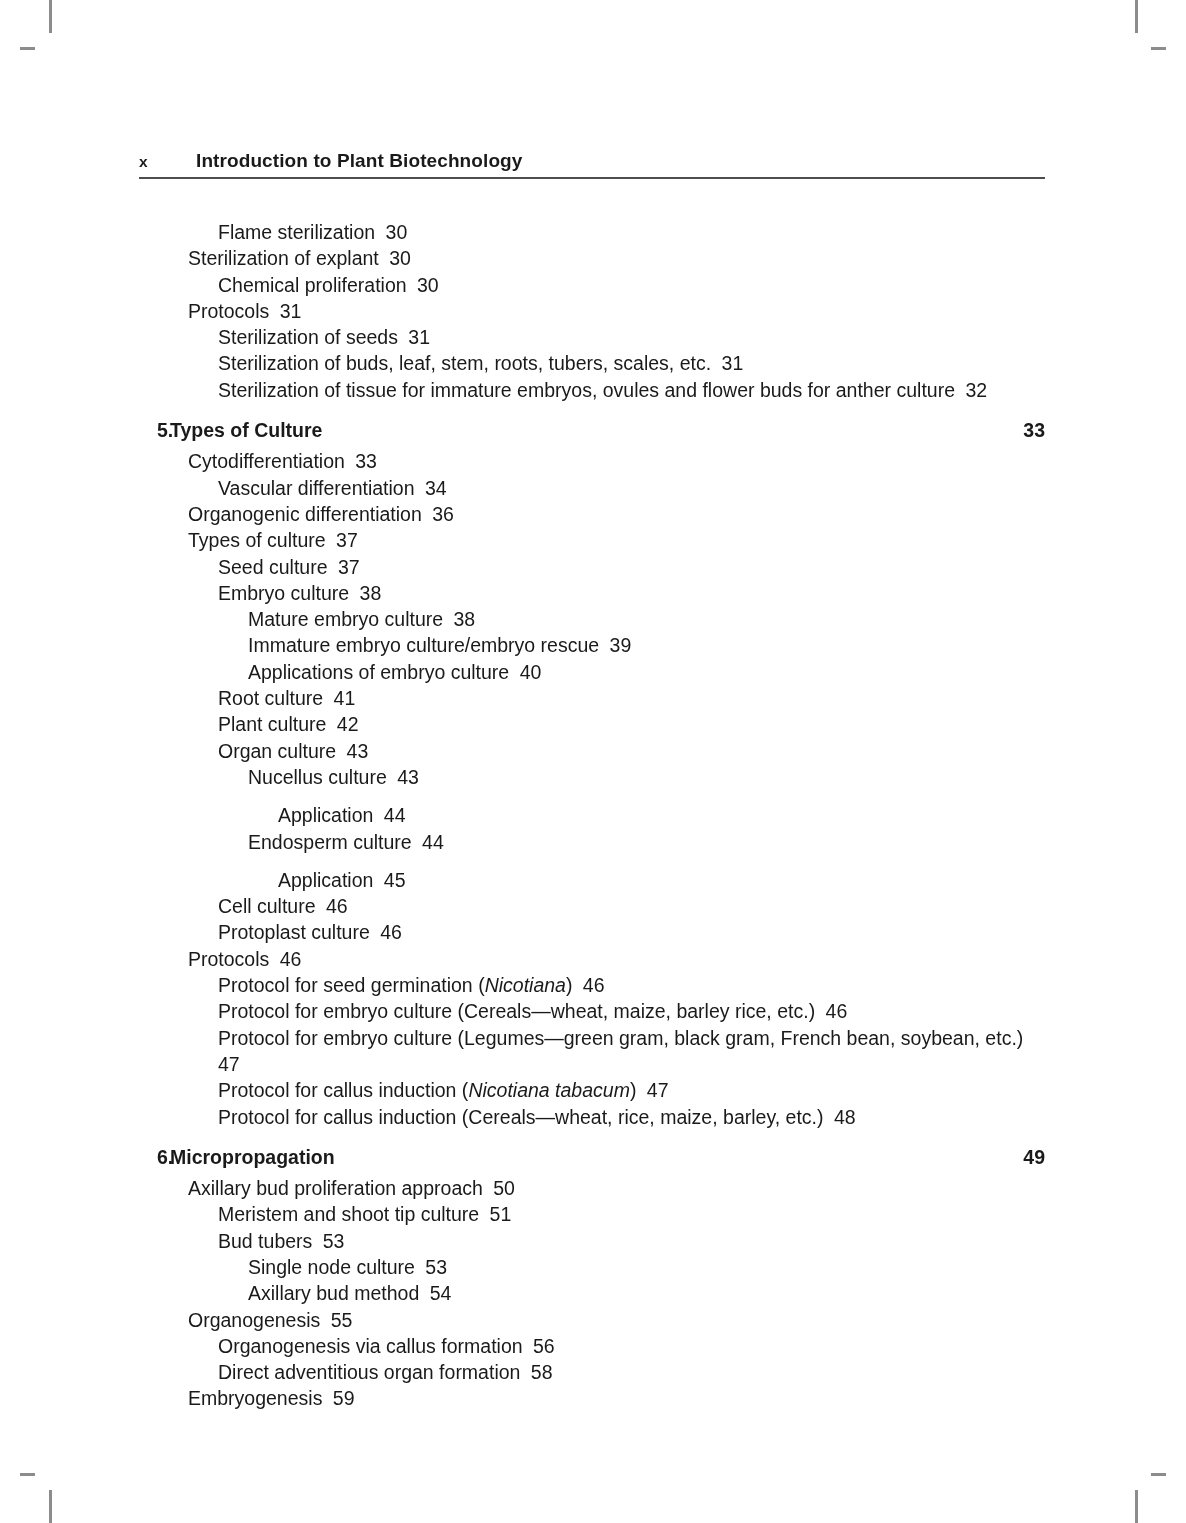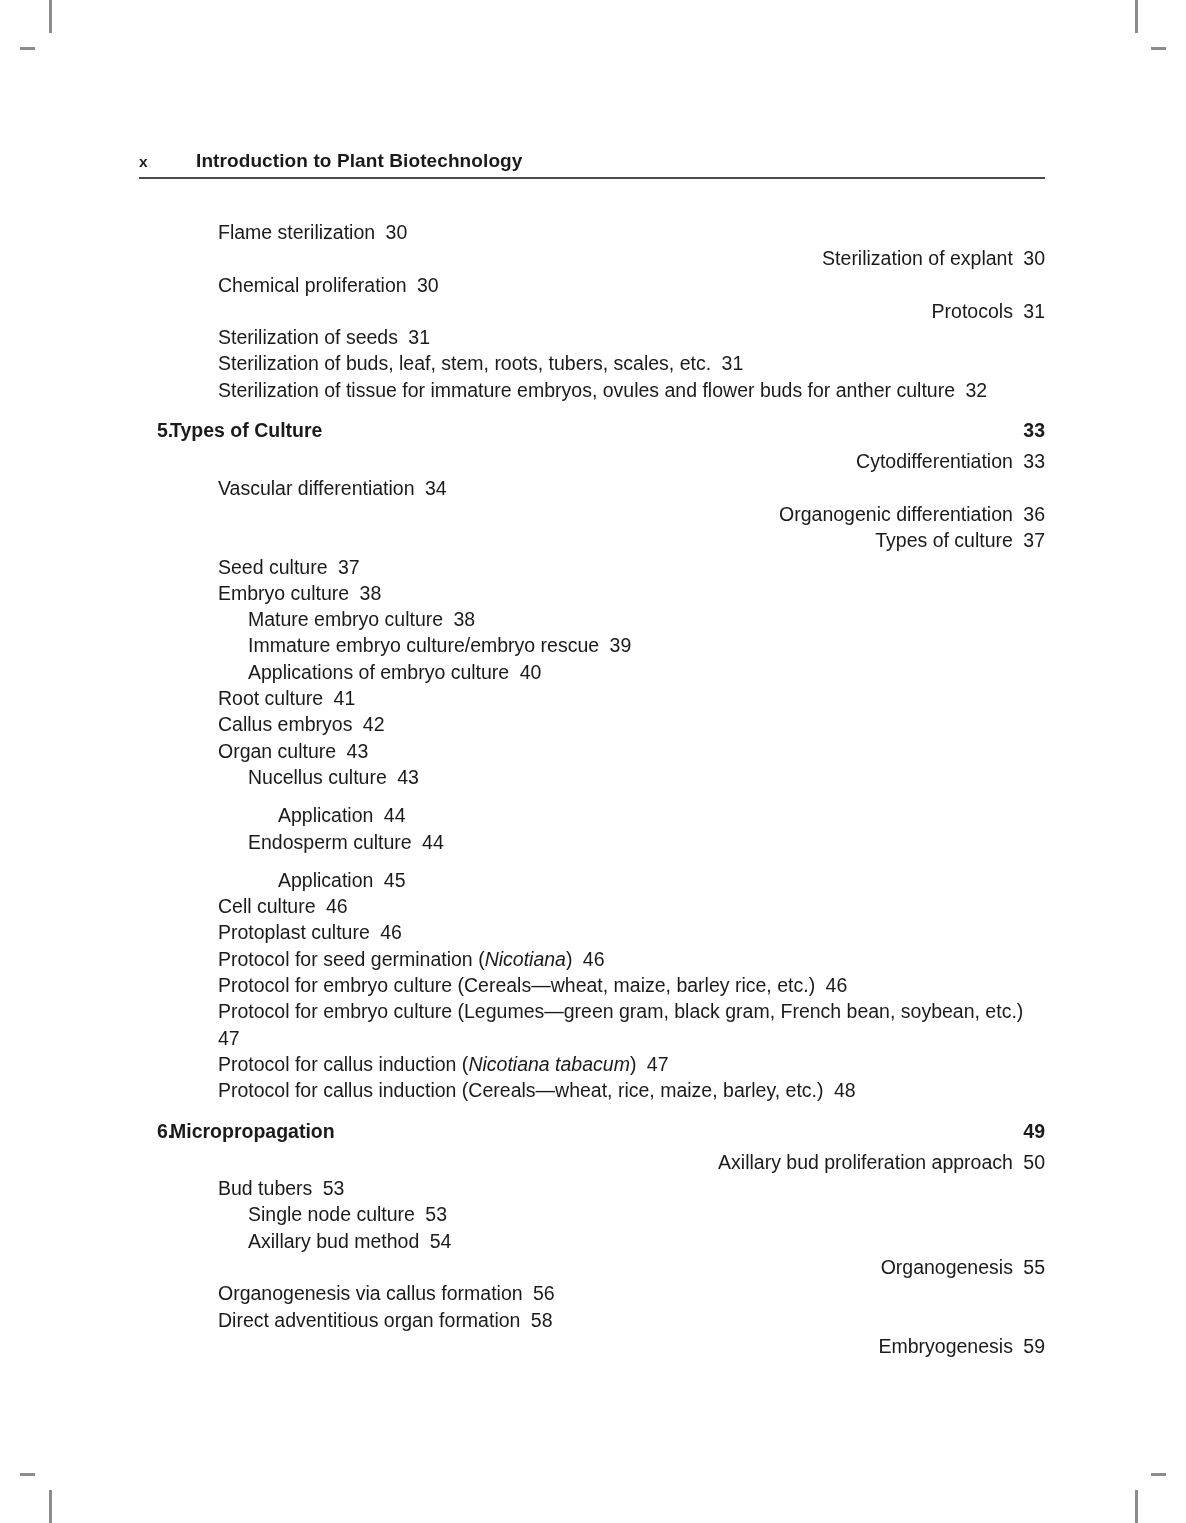--- a/index.html
+++ b/index.html
@@ -72,21 +72,21 @@
 
   
   .toc {
     font-size: 19.5px;
     line-height: 26.3px;
   }
   .entry {
     display: block;
     white-space: normal;
   }
-  .lvl1 { padding-left: 49px; text-align: right; }
+  .lvl1 { padding-left: 49px; }
   .lvl2 { padding-left: 79px; }
   .lvl3 { padding-left: 109px; }
   .lvl4 { padding-left: 139px; margin-top: 12px; }
 
   .pg {
     padding-left: 5px;
   }
   .sci { font-style: italic; }
 
   
@@ -154,39 +154,41 @@
         <div class="entry lvl1"><span>Cytodifferentiation</span><span class="pg"> 33</span></div>
         <div class="entry lvl2"><span>Vascular differentiation</span><span class="pg"> 34</span></div>
         <div class="entry lvl1"><span>Organogenic differentiation</span><span class="pg"> 36</span></div>
         <div class="entry lvl1"><span>Types of culture</span><span class="pg"> 37</span></div>
         <div class="entry lvl2"><span>Seed culture</span><span class="pg"> 37</span></div>
         <div class="entry lvl2"><span>Embryo culture</span><span class="pg"> 38</span></div>
         <div class="entry lvl3"><span>Mature embryo culture</span><span class="pg"> 38</span></div>
         <div class="entry lvl3"><span>Immature embryo culture/embryo rescue</span><span class="pg"> 39</span></div>
         <div class="entry lvl3"><span>Applications of embryo culture</span><span class="pg"> 40</span></div>
         <div class="entry lvl2"><span>Root culture</span><span class="pg"> 41</span></div>
-        <div class="entry lvl2"><span>Callus embryos</span><span class="pg"> 42</span></div>
+        <div class="entry lvl2"><span>Plant culture</span><span class="pg"> 42</span></div>
         <div class="entry lvl2"><span>Organ culture</span><span class="pg"> 43</span></div>
         <div class="entry lvl3"><span>Nucellus culture</span><span class="pg"> 43</span></div>
         <div class="entry lvl4"><span>Application</span><span class="pg"> 44</span></div>
         <div class="entry lvl3"><span>Endosperm culture</span><span class="pg"> 44</span></div>
         <div class="entry lvl4"><span>Application</span><span class="pg"> 45</span></div>
         <div class="entry lvl2"><span>Cell culture</span><span class="pg"> 46</span></div>
         <div class="entry lvl2"><span>Protoplast culture</span><span class="pg"> 46</span></div>
+        <div class="entry lvl1"><span>Protocols</span><span class="pg"> 46</span></div>
         <div class="entry lvl2"><span><span>Protocol for seed germination (</span><span class="sci">Nicotiana</span><span>)</span></span><span class="pg"> 46</span></div>
         <div class="entry lvl2"><span>Protocol for embryo culture (Cereals—wheat, maize, barley rice, etc.)</span><span class="pg"> 46</span></div>
         <div class="entry lvl2"><span>Protocol for embryo culture (Legumes—green gram, black gram, French bean, soybean, etc.)</span><span class="pg"> 47</span></div>
         <div class="entry lvl2"><span><span>Protocol for callus induction (</span><span class="sci">Nicotiana tabacum</span><span>)</span></span><span class="pg"> 47</span></div>
         <div class="entry lvl2"><span>Protocol for callus induction (Cereals—wheat, rice, maize, barley, etc.)</span><span class="pg"> 48</span></div>
         <div class="chapter">
           <span class="chap-num">6.</span>
           <span class="chap-title">Micropropagation</span>
           <span class="chap-page">49</span>
         </div>
         <div class="entry lvl1"><span>Axillary bud proliferation approach</span><span class="pg"> 50</span></div>
+        <div class="entry lvl2"><span>Meristem and shoot tip culture</span><span class="pg"> 51</span></div>
         <div class="entry lvl2"><span>Bud tubers</span><span class="pg"> 53</span></div>
         <div class="entry lvl3"><span>Single node culture</span><span class="pg"> 53</span></div>
         <div class="entry lvl3"><span>Axillary bud method</span><span class="pg"> 54</span></div>
         <div class="entry lvl1"><span>Organogenesis</span><span class="pg"> 55</span></div>
         <div class="entry lvl2"><span>Organogenesis via callus formation</span><span class="pg"> 56</span></div>
         <div class="entry lvl2"><span>Direct adventitious organ formation</span><span class="pg"> 58</span></div>
         <div class="entry lvl1"><span>Embryogenesis</span><span class="pg"> 59</span></div>
       </div>
 
   </div>

